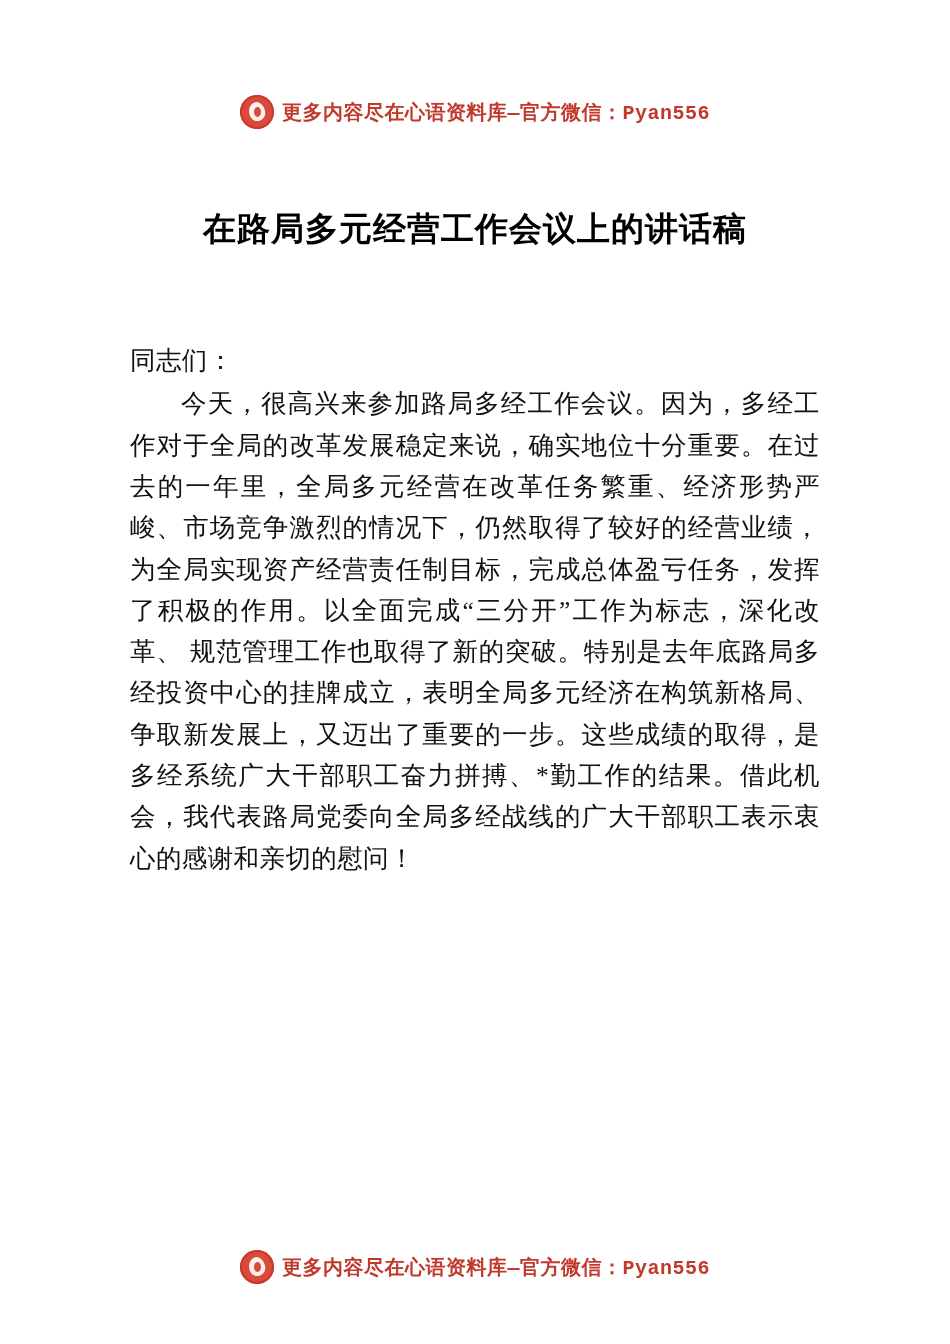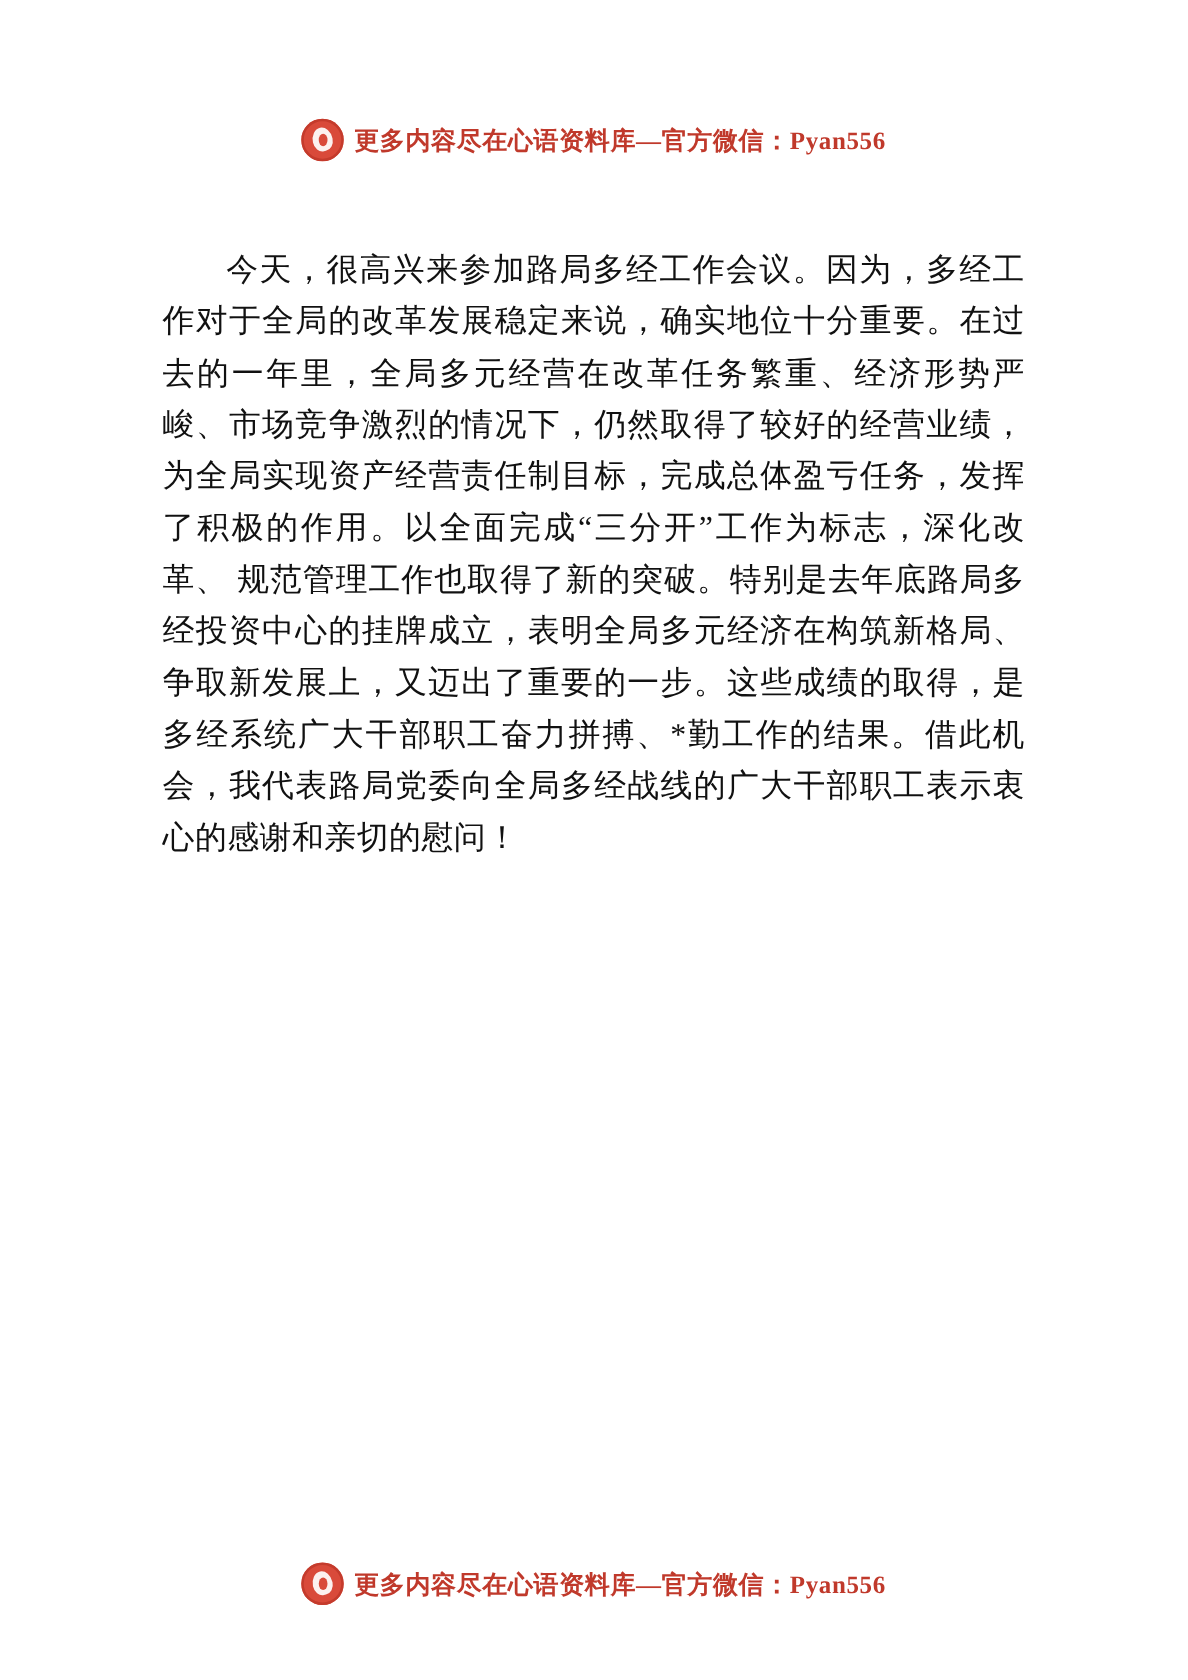--- a/index.html
+++ b/index.html
@@ -66,21 +66,21 @@
     position: absolute;
     left: 14px;
     top: 12px;
     width: 7px;
     height: 10px;
     background: #d94a3a;
     border-radius: 50%;
     z-index: 2;
   }
   .wm-text {
-    font-family: Liberation Serif, serif;
+    font-family: Liberation Mono, monospace;
     font-size: 20px;
     font-weight: bold;
     letter-spacing: .5px;
     color: #c0392b;
     white-space: nowrap;
   }
   .wm-text .sep { color: #c0392b; }
   .wm-text .wechat { color: #c0392b; }
 
   
@@ -112,22 +112,24 @@
 </head>
 <body>
 
 <div class="page">
 
   <div class="watermark top">
     <div class="wm-logo"></div>
     <div class="wm-text"><span>更多内容尽在心语资料库</span><span class="sep">—</span><span class="wechat">官方微信：Pyan556</span></div>
   </div>
 
+  <h1 class="doc-title">在路局多元经营工作会议上的讲话稿</h1>
 
   <div class="doc-body">
+    <p class="salutation">同志们：</p>
     <p class="para">今天，很高兴来参加路局多经工作会议。因为，多经工作对于全局的改革发展稳定来说，确实地位十分重要。在过去的一年里，全局多元经营在改革任务繁重、经济形势严峻、市场竞争激烈的情况下，仍然取得了较好的经营业绩，为全局实现资产经营责任制目标，完成总体盈亏任务，发挥了积极的作用。以全面完成“三分开”工作为标志，深化改革、 规范管理工作也取得了新的突破。特别是去年底路局多经投资中心的挂牌成立，表明全局多元经济在构筑新格局、争取新发展上，又迈出了重要的一步。这些成绩的取得，是多经系统广大干部职工奋力拼搏、*勤工作的结果。借此机会，我代表路局党委向全局多经战线的广大干部职工表示衷心的感谢和亲切的慰问！</p>
   </div>
 
   <div class="watermark bottom">
     <div class="wm-logo"></div>
     <div class="wm-text"><span>更多内容尽在心语资料库</span><span class="sep">—</span><span class="wechat">官方微信：Pyan556</span></div>
   </div>
 
 </div>
 

